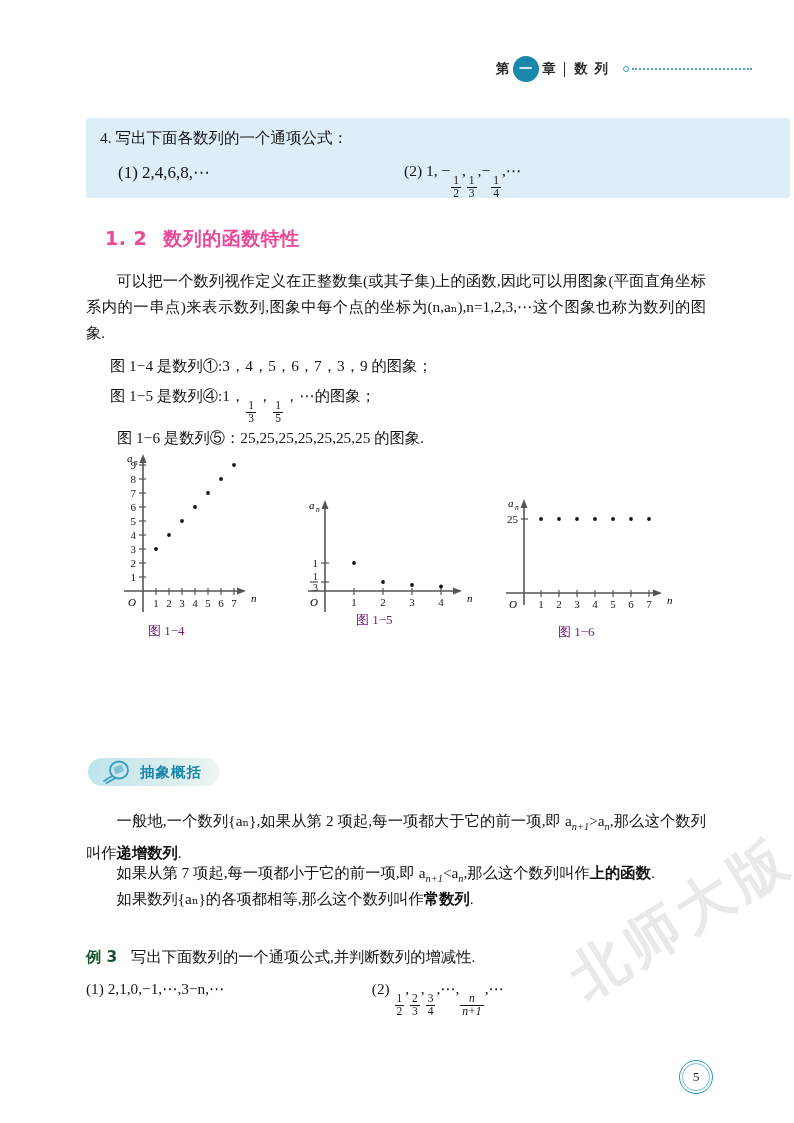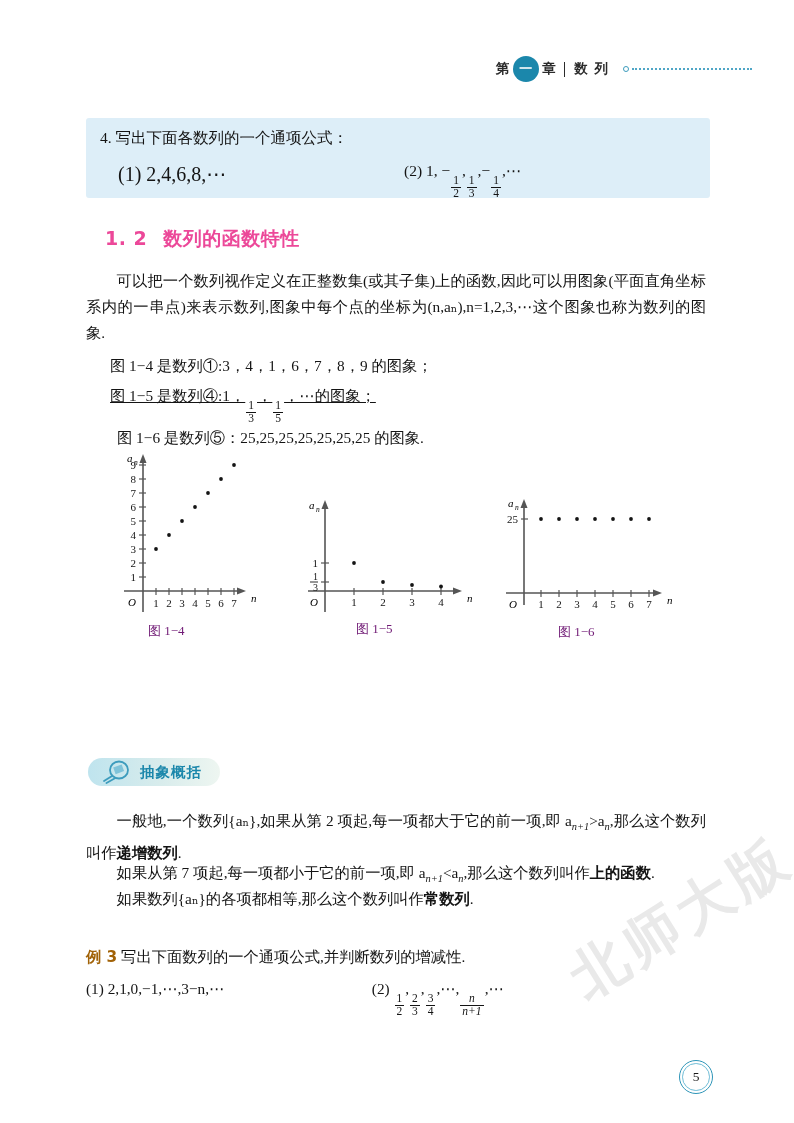--- a/index.html
+++ b/index.html
@@ -40,28 +40,28 @@
   .rh-dot-ring{
     width:6px;height:6px;border-radius:50%;
     border:1.4px solid #3d9cbd;box-sizing:border-box;margin-right:3px;
   }
   .rh-dotline{
     width:120px;height:0;border-top:2px dotted #4fa6c6;
   }
 
   
   .exbox{
-    position:absolute;left:86px;top:118px;width:624px;height:80px;
+    position:absolute;left:86px;top:118px;width:704px;height:80px;
     background:#ddeef8;border-radius:3px;
   }
   .exbox .ex-title{
     position:absolute;left:14px;top:10px;font-size:15.5px;
     font-family:"Liberation Serif",serif;
   }
-  .exbox .ex-i1{position:absolute;left:32px;top:44px;font-size:20px;text-align:center;}
+  .exbox .ex-i1{position:absolute;left:32px;top:44px;font-size:17px;text-align:center;}
   .exbox .ex-i2{position:absolute;left:318px;top:44px;font-size:15.5px;}
 
   
   .sec-head{
     position:absolute;left:105px;top:226px;
     color:#ec4899;font-weight:bold;font-size:19px;
     font-family:"DejaVu Sans","Liberation Sans",sans-serif;
     letter-spacing:0.5px;
   }
   .sec-num{margin-right:16px;}
@@ -104,21 +104,21 @@
   .badge-label{
     position:absolute;left:52px;top:5px;
     color:#1b87ab;font-weight:bold;font-size:14.5px;
     font-family:"DejaVu Sans","Liberation Sans",sans-serif;
     letter-spacing:1px;
   }
   .badge-icon{position:absolute;left:10px;top:2px;}
 
   
   .eg-tag{
-    color:#a16207;font-weight:bold;
+    color:#14532d;font-weight:bold;
     font-family:"DejaVu Sans","Liberation Sans",sans-serif;
   }
   .sol-tag{
     color:#1b87ab;font-weight:bold;
     font-family:"DejaVu Sans","Liberation Sans",sans-serif;
   }
   b.term{font-family:"DejaVu Sans","Liberation Sans",sans-serif;font-weight:bold;}
 
   
   .watermark{
@@ -183,23 +183,23 @@
         </span><span>,⋯</span>
     </div>
   </div>
 
   <div class="sec-head">
     <span class="sec-num">1. 2</span><span>数列的函数特性</span>
   </div>
 
   <div class="para indent" style="top:268px;">可以把一个数列视作定义在正整数集(或其子集)上的函数,因此可以用图象(平面直角坐标系内的一串点)来表示数列,图象中每个点的坐标为(n,aₙ),n=1,2,3,⋯这个图象也称为数列的图象.</div>
 
-  <div class="line" style="top:356px;">图 1−4 是数列①:3，4，1，6，7，8，9 的图象；</div>
-
-  <div class="line" style="top:386px;text-decoration:underline;">
+  <div class="line" style="top:356px;">图 1−4 是数列①:3，4，5，6，7，3，9 的图象；</div>
+
+  <div class="line" style="top:386px;">
     <span>图 1−5 是数列④:1，</span><span class="frac">
         <span class="num">1</span>
         <span class="den">3</span>
       </span><span>，</span><span class="frac">
         <span class="num">1</span>
         <span class="den">5</span>
       </span><span>，⋯的图象；</span>
   </div>
 
   <div class="line" style="top:428px;margin-left:7px;">图 1−6 是数列⑤：25,25,25,25,25,25,25 的图象.</div>
@@ -307,21 +307,21 @@
         <text x="145" y="116">4</text>
       </g>
 
       <g fill="#141414">
         <circle cx="58" cy="73" r="1.9"></circle>
         <circle cx="87" cy="92" r="1.9"></circle>
         <circle cx="116" cy="95" r="1.9"></circle>
         <circle cx="145" cy="96.5" r="1.9"></circle>
       </g>
     </svg>
-    <div class="figcap" style="left:60px;top:130px;">图 1−5</div>
+    <div class="figcap" style="left:60px;top:121px;">图 1−5</div>
   </div>
 
   <div class="figwrap" style="left:486px;top:495px;">
     <svg width="215" height="125" viewBox="0 0 215 125">
       <line x1="38" y1="110" x2="38" y2="12" stroke="#555" stroke-width="1.6"></line>
       <polygon points="38,4 34.5,13 41.5,13" fill="#555"></polygon>
       <line x1="20" y1="98" x2="168" y2="98" stroke="#555" stroke-width="1.6"></line>
       <polygon points="176,98 167,94.5 167,101.5" fill="#555"></polygon>
       <text x="22" y="12" font-family="Liberation Serif, serif" font-size="11" font-style="italic">a</text>
       <text x="29" y="15" font-family="Liberation Serif, serif" font-size="7.5" font-style="italic">n</text>
@@ -383,21 +383,21 @@
   <div class="para indent" style="top:860px;">
     <span>如果从第 7 项起,每一项都小于它的前一项,即 a</span><sub class="mv">n+1</sub><span>&lt;a</span><sub class="mv">n</sub><span>,那么这个数列叫作</span><b class="term">上的函数</b><span>.</span>
   </div>
 
   <div class="para indent" style="top:886px;">
     <span>如果数列{aₙ}的各项都相等,那么这个数列叫作</span><b class="term">常数列</b><span>.</span>
   </div>
 
   <div class="para" style="top:944px;">
     <span class="eg-tag">例 3</span>
-    <span style="">写出下面数列的一个通项公式,并判断数列的增减性.</span>
+    <span style="margin-left:10px;">写出下面数列的一个通项公式,并判断数列的增减性.</span>
   </div>
 
   <div class="para" style="top:976px;">
     <span style="display:inline-block;width:282px;">
       <span>(1)</span>
       <span>2,1,0,−1,⋯,3−n,⋯</span>
     </span>
     <span>
       <span>(2)</span>
       <span class="frac">

